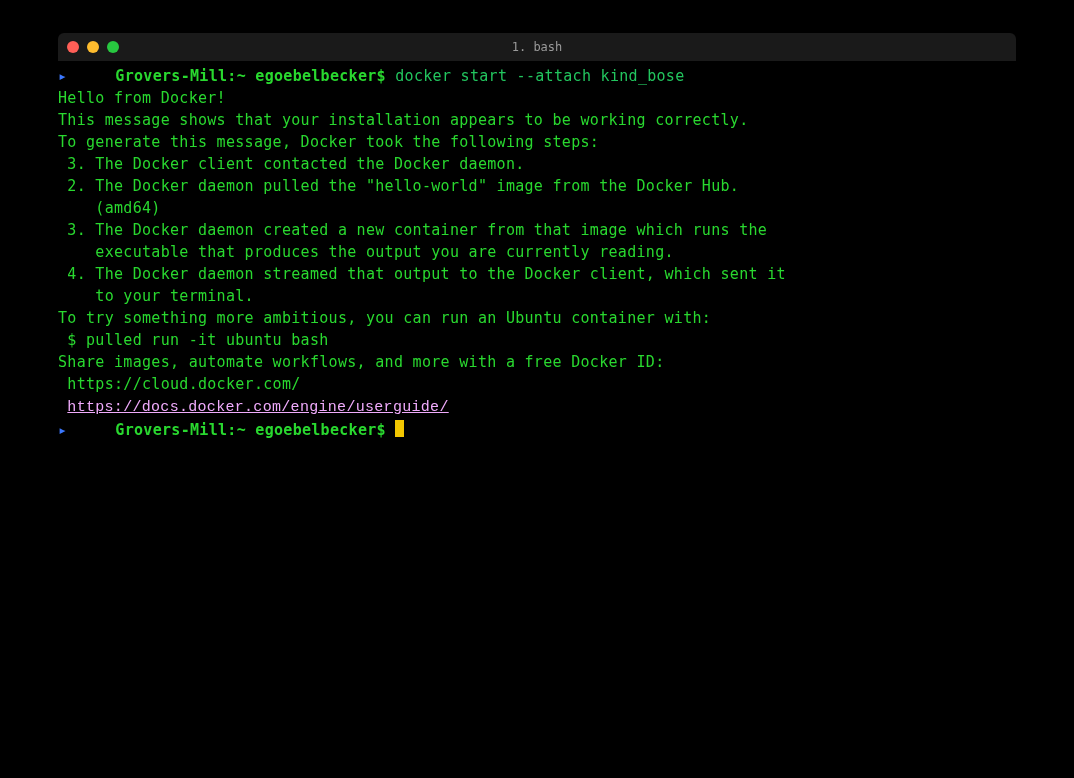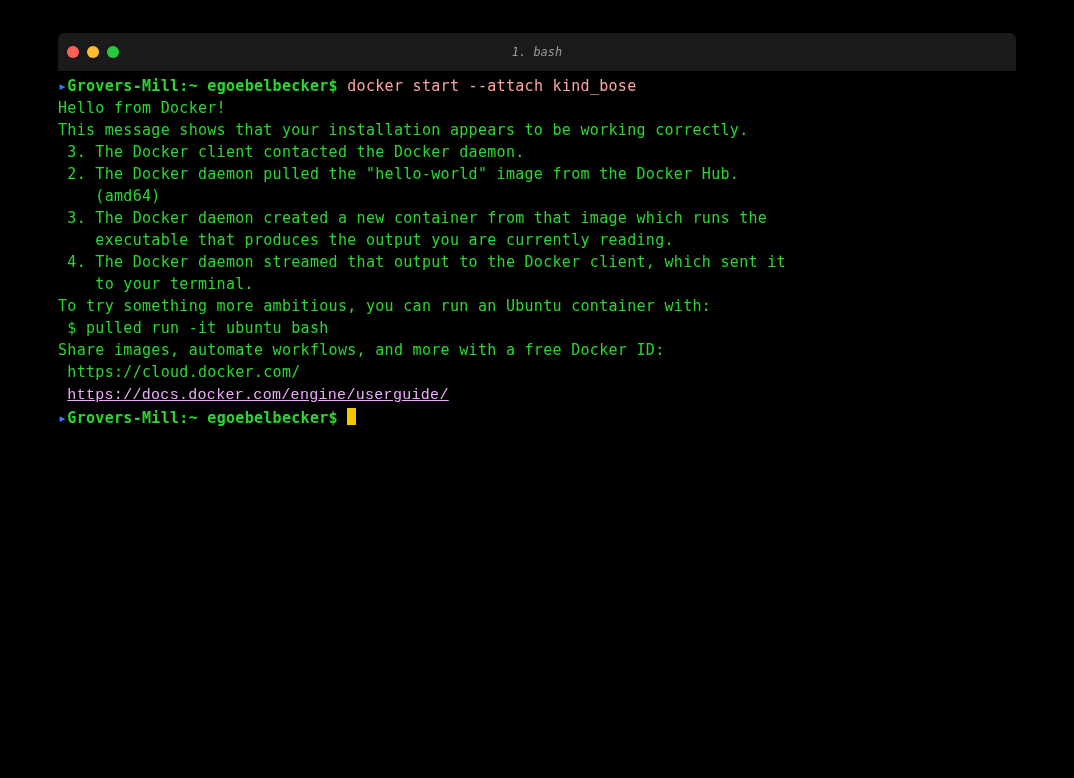--- a/index.html
+++ b/index.html
@@ -18,26 +18,25 @@
       position: absolute;
       top: 33px;
       left: 58px;
       width: 958px;
       height: 688px;
       background: #000;
       border-radius: 6px;
       overflow: hidden;
     }
     .titlebar {
-      height: 38px;
+      height: 28px;
       background: #1a1a1a;
       display: flex;
       align-items: center;
       position: relative;
-      font-style: italic;
     }
     .traffic-lights {
       display: flex;
       gap: 8px;
       padding-left: 9px;
       align-items: center;
     }
     .traffic-light {
       width: 12px;
       height: 12px;
@@ -64,23 +63,24 @@
     .line {
       white-space: pre;
       color: #29d82f;
     }
     .prompt-caret {
       color: #3b78ff;
     }
     .prompt {
       color: #29d82f;
       font-weight: bold;
+      margin-left: 48px;
     }
     .cmd {
-      color: #fca5a5;
+      color: #22c55e;
     }
     .link {
       color: #f0abfc;
       text-decoration: underline;
       font-family: Liberation Mono, monospace;
     }
     .cursor {
       display: inline-block;
       width: 9px;
       height: 17px;
@@ -104,20 +104,21 @@
     </div>
     <div class="title">1. bash</div>
   </div>
 
   <div class="terminal">
     <div class="line"><span class="prompt-caret">▸</span><span class="prompt bold">Grovers-Mill:~ egoebelbecker$ </span><span class="cmd">docker start --attach kind_bose</span></div>
     <div class="line"></div>
     <div class="line">Hello from Docker!</div>
     <div class="line">This message shows that your installation appears to be working correctly.</div>
     <div class="line"></div>
+    <div class="line">To generate this message, Docker took the following steps:</div>
     <div class="line"> 3. The Docker client contacted the Docker daemon.</div>
     <div class="line"> 2. The Docker daemon pulled the "hello-world" image from the Docker Hub.</div>
     <div class="line">    (amd64)</div>
     <div class="line"> 3. The Docker daemon created a new container from that image which runs the</div>
     <div class="line">    executable that produces the output you are currently reading.</div>
     <div class="line"> 4. The Docker daemon streamed that output to the Docker client, which sent it</div>
     <div class="line">    to your terminal.</div>
     <div class="line"></div>
     <div class="line">To try something more ambitious, you can run an Ubuntu container with:</div>
     <div class="line"> $ pulled run -it ubuntu bash</div>

